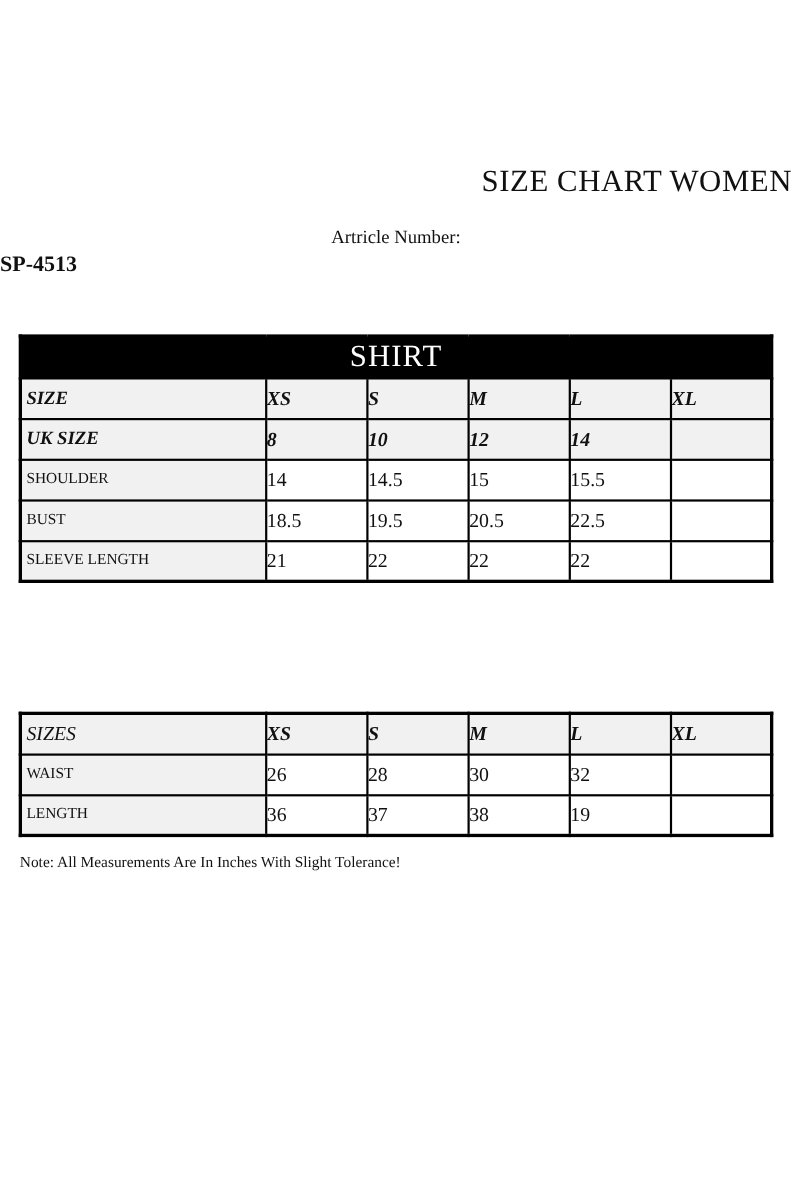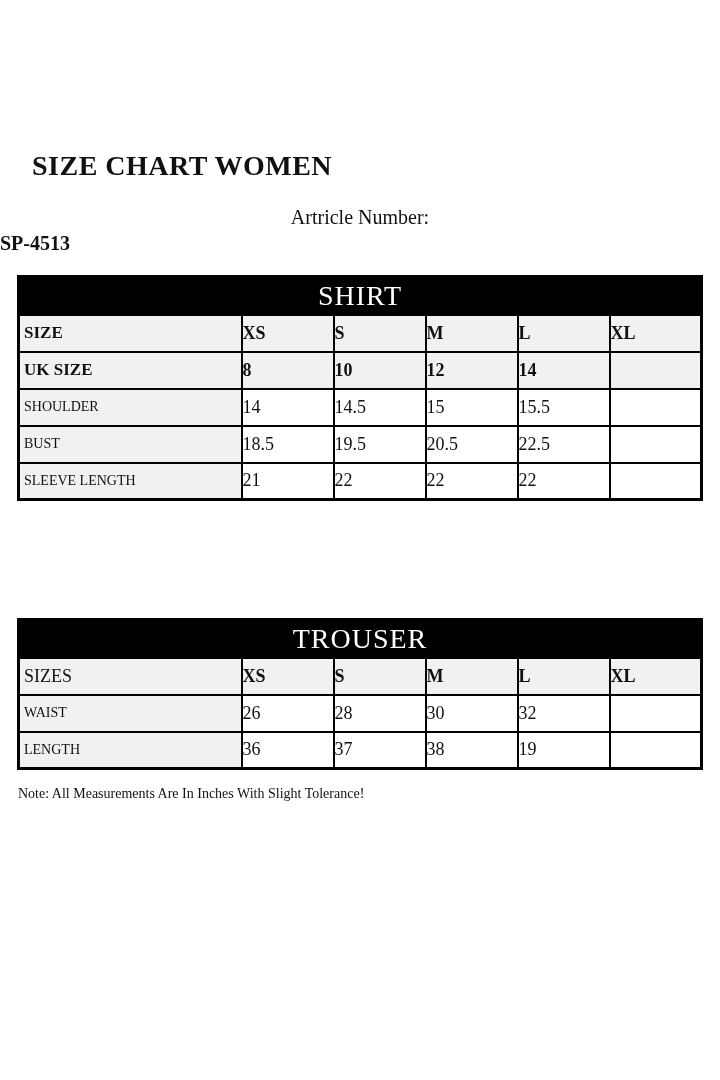--- a/index.html
+++ b/index.html
@@ -13,45 +13,45 @@
   html,body{background:#ffffff;}
   body{
     width:720px;height:1080px;
     font-family:"Liberation Serif","DejaVu Serif",serif;
     color:var(--text);
     overflow:hidden;
   }
   .page{width:720px;height:1080px;background:#ffffff;}
   .title{
     margin-top:150px;
-    text-align:left;
+    text-align:right;
     font-size:28px;
-    font-weight:bold;
+    font-weight:normal;
     letter-spacing:0.5px;
     padding-left:32px;
   }
   .article-label{
     margin-top:24px;
     text-align:center;
-    font-size:20px;
+    font-size:17px;
   }
   .article-number{
     margin-top:3px;
     text-align:left;
     font-size:20px;
     font-weight:bold;
   }
   table.size-table{
     width:686px;
     margin:0 auto;
     border-collapse:collapse;
     table-layout:fixed;
     border:3px solid var(--border);
   }
-  table.size-table.shirt{margin-top:20px;}
+  table.size-table.shirt{margin-top:52px;}
   table.size-table.trouser{margin-top:117px;}
   td{
     border:2px solid var(--border);
     height:37px;
     vertical-align:middle;
   }
   td.banner{
     background:var(--banner-bg);
     color:var(--banner-text);
     text-align:center;
@@ -67,21 +67,21 @@
     padding-left:4px;
     font-size:14px;
     font-weight:normal;
   }
   td.lbl.big{font-size:18px;}
   td.lbl.b{font-weight:bold;font-size:17px;}
   td.val{
     font-size:18px;
     background:#ffffff;
   }
-  tr.hdr td{background:var(--shaded);}
+  tr.hdr td{background:var(--shaded);font-style:italic;}
   tr.hdr td.val{font-weight:bold;}
   .note{
     margin:16px 0 0 18px;
     font-size:14px;
   }
 </style>
 </head>
 <body>
 
 <div class="page">
@@ -150,23 +150,20 @@
   <table class="size-table trouser">
     <colgroup>
       <col class="c-label">
         <col>
         <col>
         <col>
         <col>
         <col>
     </colgroup>
     <tbody>
-      <tr>
-        <td class="banner" colspan="6">TROUSER</td>
-      </tr>
     <tr class="hdr">
           <td class="lbl big">SIZES</td>
           <td class="val">XS</td>
           <td class="val">S</td>
           <td class="val">M</td>
           <td class="val">L</td>
           <td class="val">XL</td>
         </tr>
         <tr>
           <td class="lbl">WAIST</td>

